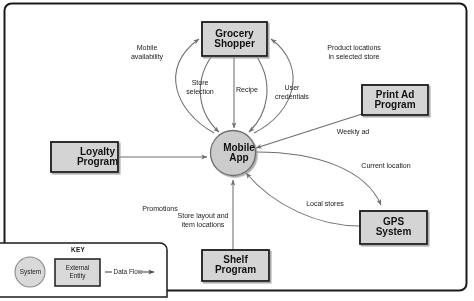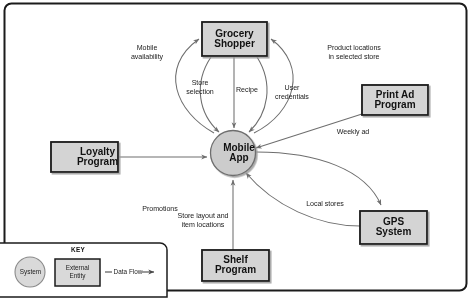--- a/index.html
+++ b/index.html
@@ -115,20 +115,21 @@
   <div class="lbl" style="left:268px;top:84px;width:48px;">User
 credentials</div>
 
   <div class="lbl" style="left:308px;top:44px;width:92px;">Product locations
 in selected store</div>
 
   <div class="lbl" style="left:325px;top:128px;width:56px;">Weekly ad</div>
 
   <div class="lbl" style="left:132px;top:161px;width:56px;margin-top:44px;">Promotions</div>
 
+  <div class="lbl" style="left:350px;top:162px;width:72px;">Current location</div>
 
   <div class="lbl" style="left:297px;top:200px;width:56px;">Local stores</div>
 
   <div class="lbl" style="left:162px;top:212px;width:82px;">Store layout and
 item locations</div>
 
   <div class="key-title" style="left:52px;top:246px;width:52px;">KEY</div>
 
   <div class="key-lbl" style="left:8px;top:268px;width:45px;">System</div>
 

